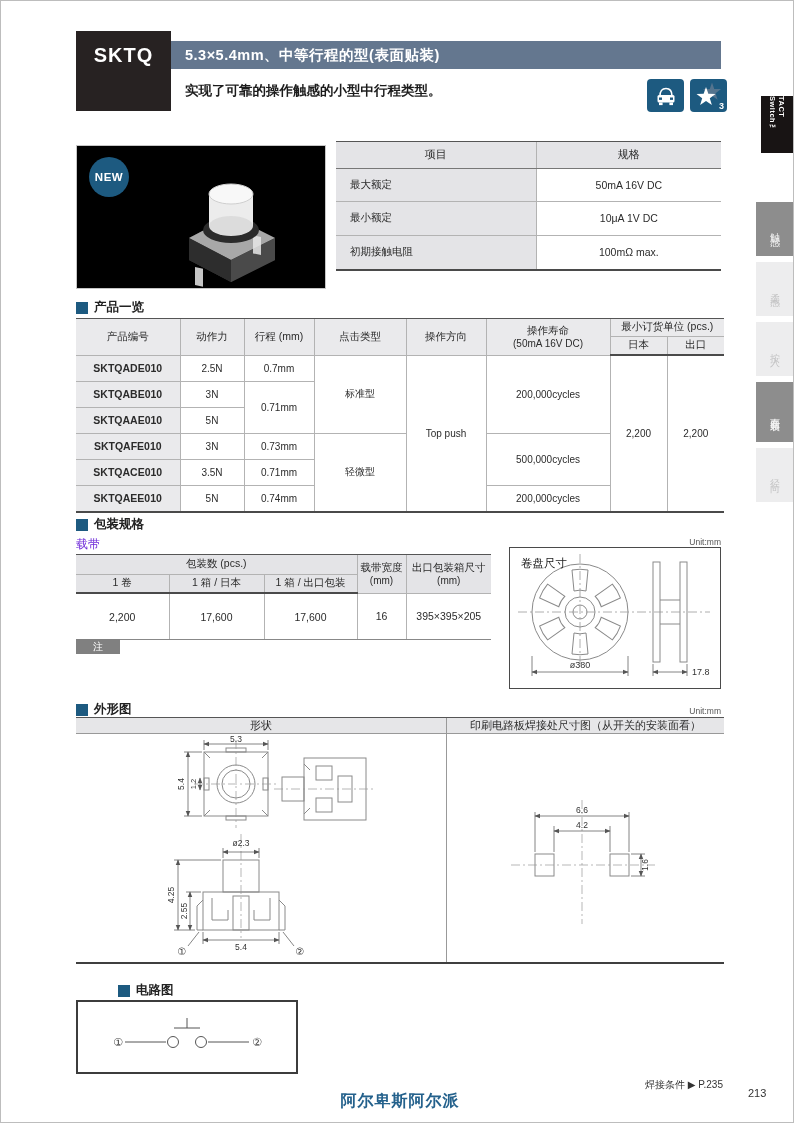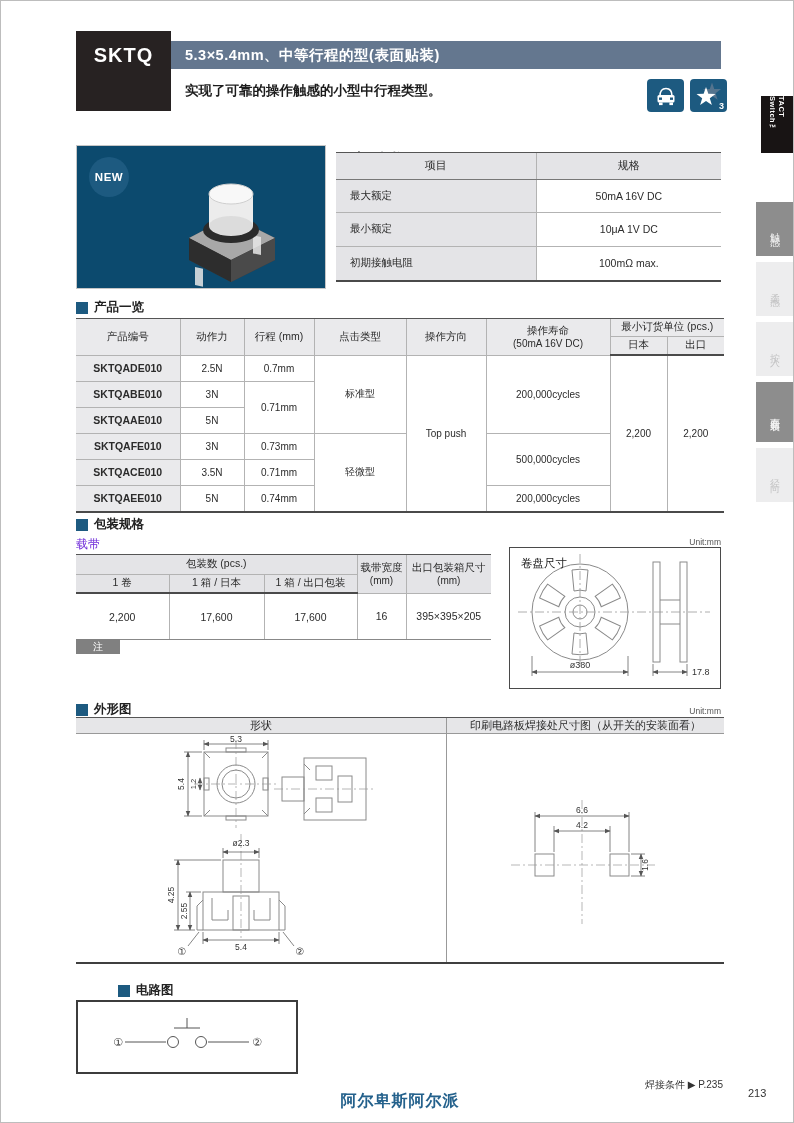--- a/index.html
+++ b/index.html
@@ -27,36 +27,36 @@
     background:#181414; color:#fff; display:flex; align-items:center; justify-content:center; }
   .series-tab span { writing-mode:vertical-rl; font-size:7.5px; font-weight:bold; letter-spacing:.5px; }
   .side-tabs { position:absolute; right:0; top:201px; width:37px; }
   .side-tab { width:37px; margin-bottom:6px; display:flex; align-items:center; justify-content:center; }
   .side-tab span { writing-mode:vertical-rl; font-size:10px; letter-spacing:4px; }
   .side-tab.dark { background:#8d8d8d; color:#f4f4f4; }
   .side-tab.light { background:#ededee; color:#c4c4c5; }
   .h54 { height:54px; } .h60 { height:60px; } .h60 span { letter-spacing:1px; }
   
   .photo-box { position:absolute; left:75px; top:144px; width:250px; height:144px;
-    background:#0c4a6e; border:1px solid #c6c6c6; }
+    background:#000000; border:1px solid #c6c6c6; }
   .new-badge { position:absolute; left:12px; top:11px; width:40px; height:40px;
     border-radius:50%; background:#1d5a80; color:#fff; font-weight:bold;
     font-size:11.5px; text-align:center; line-height:40px; letter-spacing:.5px; }
   
   .sec-title { position:absolute; display:flex; align-items:center; gap:6px;
     font-size:12.5px; font-weight:bold; color:#222; }
   .sec-sq { width:12px; height:12px; background:#1d5a80; display:inline-block; }
   .unit-label { position:absolute; font-size:8.5px; color:#555; }
   
   .tbl-wrap table { border-collapse:collapse; border-style:hidden; width:100%; }
   .tbl-wrap th, .tbl-wrap td { border:1px solid #b3b3b3; text-align:center;
     vertical-align:middle; font-weight:normal; }
   
   .spec-wrap { position:absolute; left:335px; top:140px; width:385px;
-    border-top:1px solid #555; border-bottom:2px solid #4a4a4a;margin-top:11px; }
+    border-top:1px solid #555; border-bottom:2px solid #4a4a4a; }
   .spec-wrap thead th { background:#e4e4e7; height:26px; font-size:11px; border-bottom:1.5px solid #777; }
   .spec-wrap td { height:33.5px; font-size:10.5px; background:#fff; }
   .spec-wrap td.item { background:#e4e4e7; text-align:left; padding-left:14px; width:52%; }
   
   .prod-wrap { position:absolute; left:75px; top:317px; width:648px;
     border-top:1px solid #555; border-bottom:2px solid #4a4a4a; }
   .prod-wrap th { background:#eaeaec; font-size:10.5px; }
   .prod-wrap thead tr:last-child th { border-bottom:2px solid #4a4a4a; }
   .prod-wrap td { height:26px; font-size:10px; background:#fff; }
   .prod-wrap td.model { background:#eaeaec; font-weight:bold; font-size:10.5px; }

